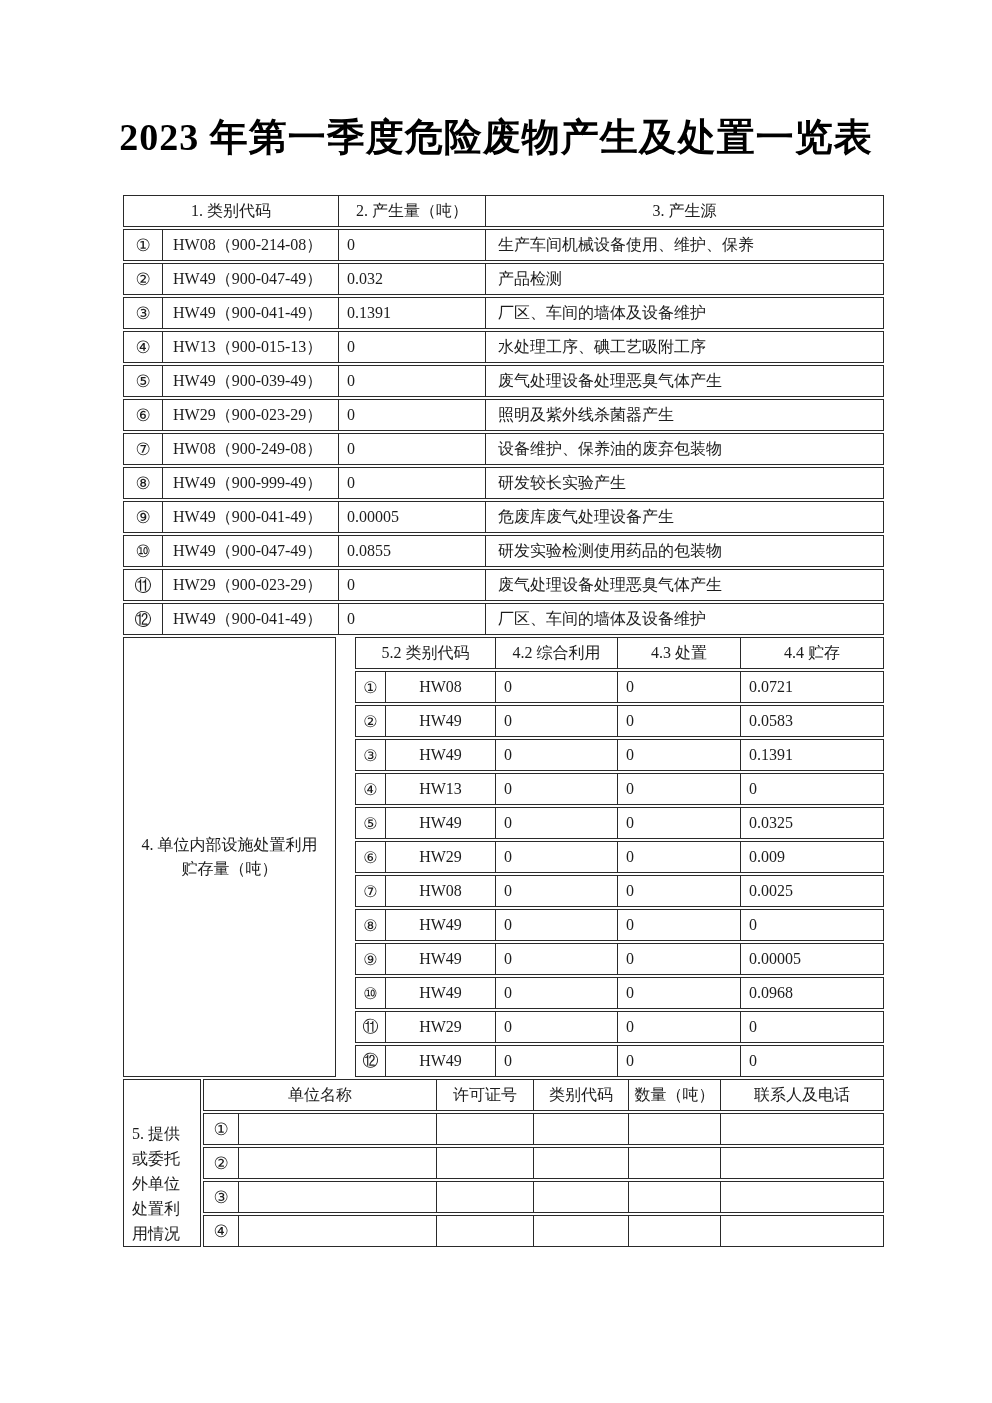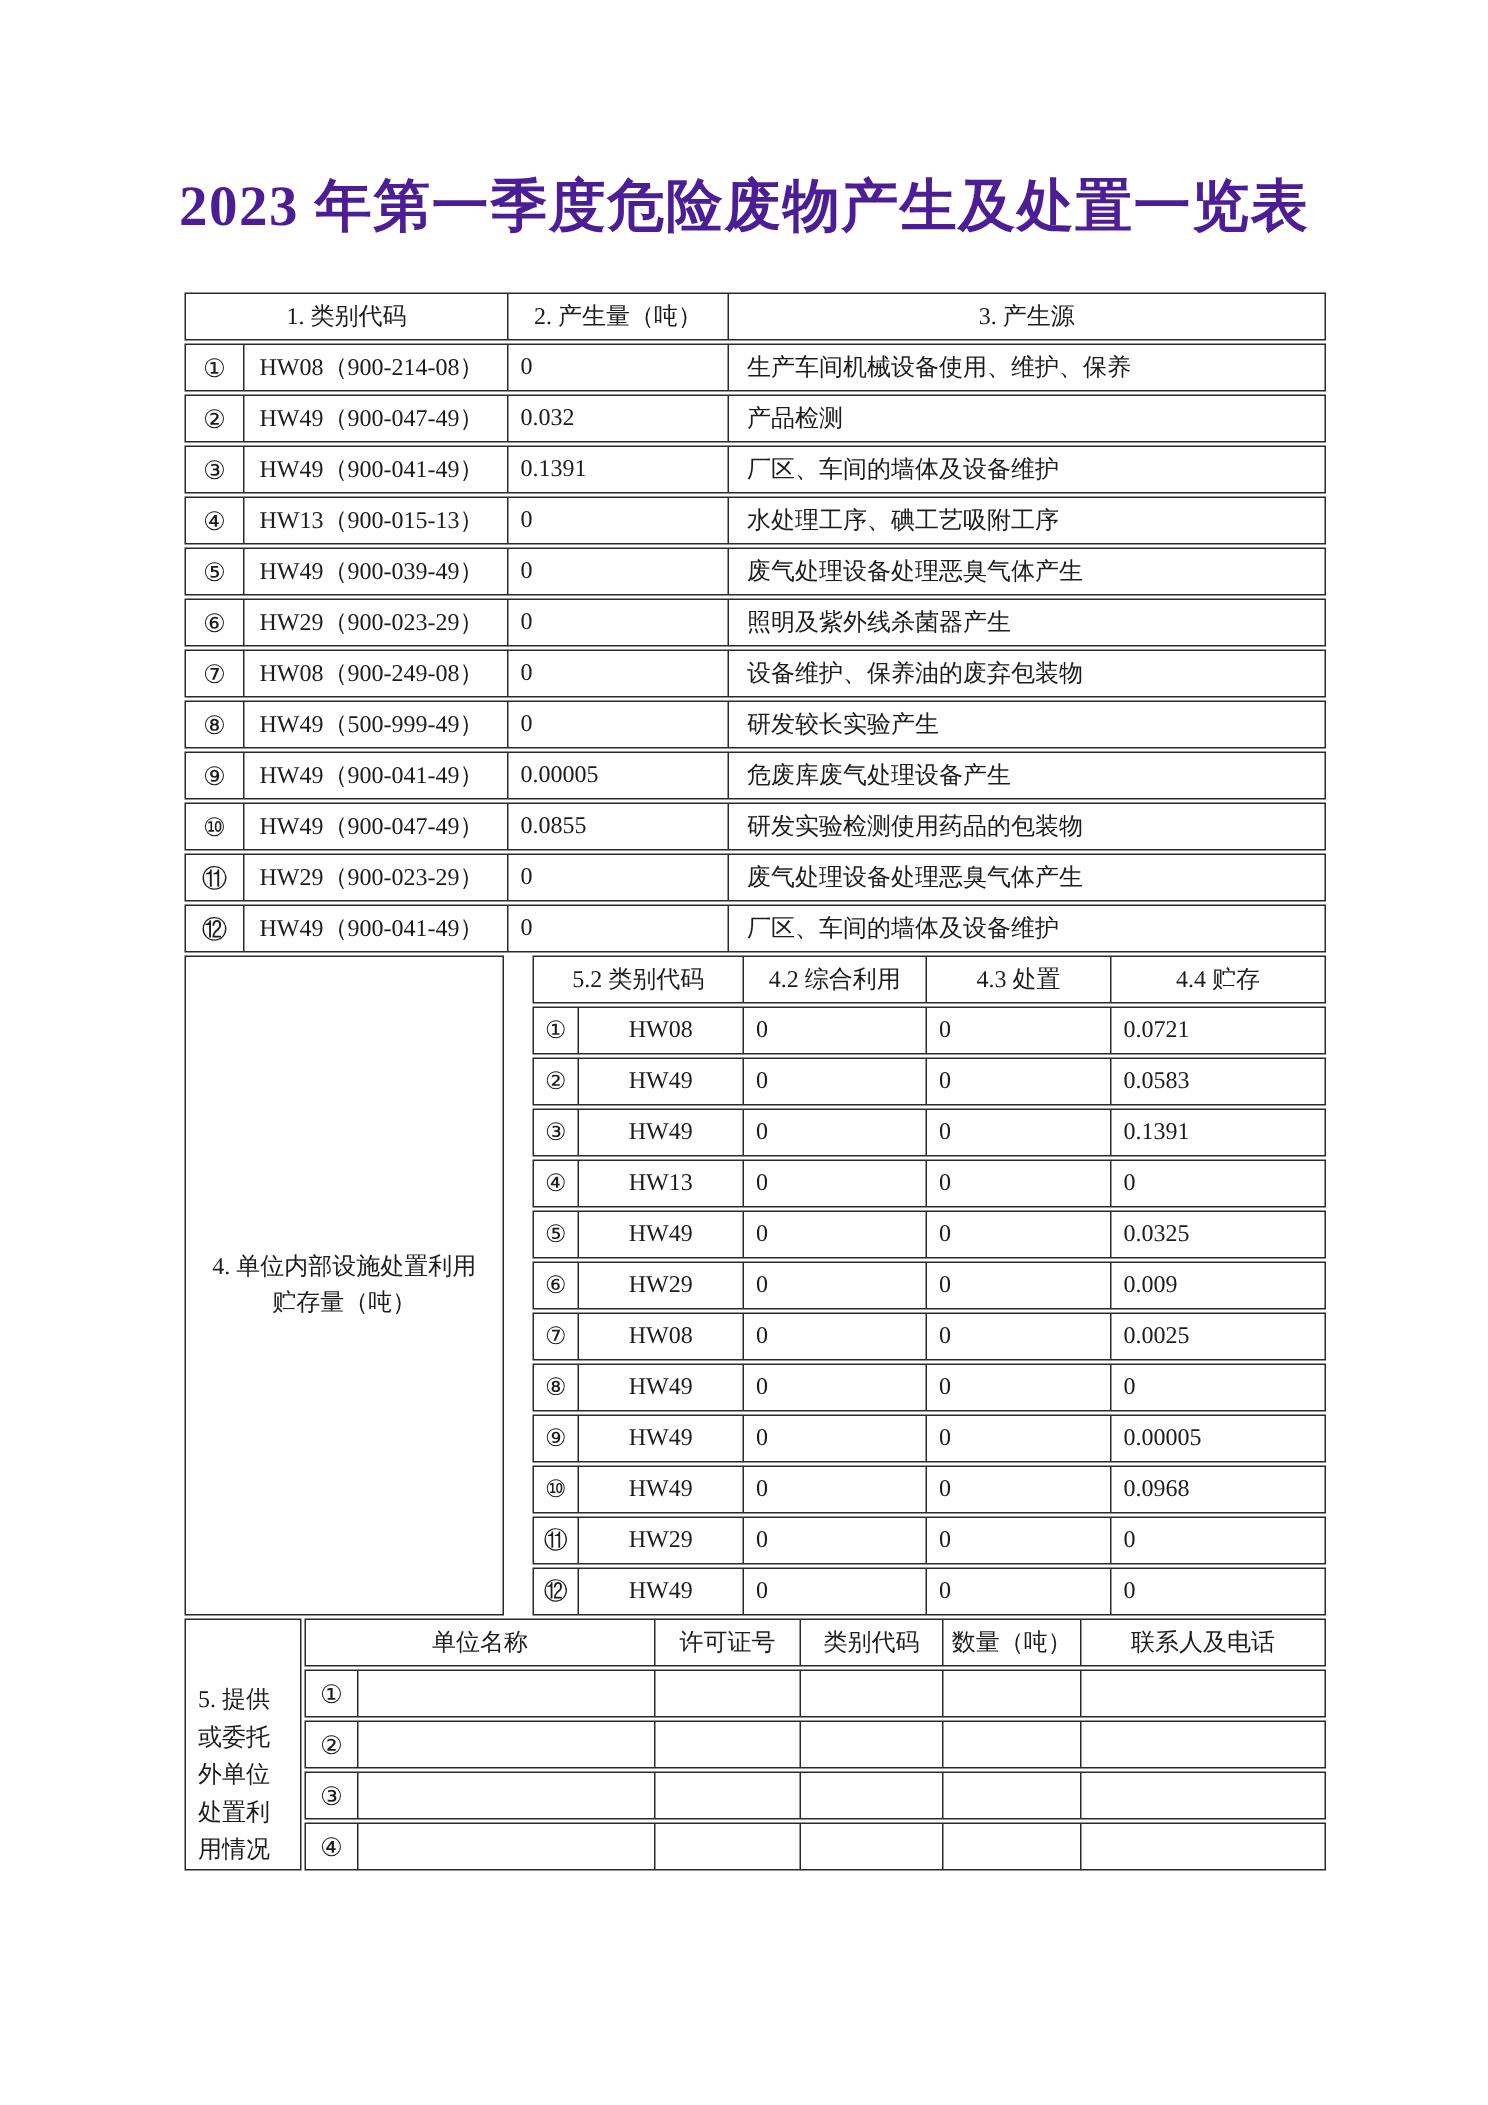--- a/index.html
+++ b/index.html
@@ -1,19 +1,19 @@
 <!DOCTYPE html>
 <html><head>
 <meta charset="utf-8">
 <style>
   html,body{margin:0;padding:0;background:#ffffff;}
   body{font-family:"Liberation Serif","DejaVu Serif",serif;color:#1c1c1c;}
   .sheet{position:relative;width:992px;height:1403px;background:#fff;overflow:hidden;}
   .doc-title{position:absolute;top:112px;left:0;width:100%;text-align:center;
-    font-size:38px;font-weight:bold;letter-spacing:1px;color:#4c1d95;}
+    font-size:38px;font-weight:bold;letter-spacing:1px;color:#000000;}
   .tbl{position:absolute;left:123px;top:195px;width:761px;}
   
   .r{display:flex;box-sizing:border-box;height:32px;margin-bottom:2px;
      border:1px solid #2a2a2a;align-items:stretch;background:#fff;}
   .c{box-sizing:border-box;display:flex;align-items:center;font-size:16px;
      border-right:1px solid #2a2a2a;overflow:hidden;white-space:nowrap;}
   .c:last-child{border-right:none;flex:1;}
   .hdr .c{justify-content:center;font-size:16px;}
   .num{width:39px;justify-content:center;font-size:17px;}
   
@@ -116,21 +116,21 @@
 
         <div class="r">
           <div class="c num">⑦</div>
           <div class="c a-code">HW08（900-249-08）</div>
           <div class="c a-amt">0</div>
           <div class="c a-src">设备维护、保养油的废弃包装物</div>
         </div>
 
         <div class="r">
           <div class="c num">⑧</div>
-          <div class="c a-code">HW49（500-999-49）</div>
+          <div class="c a-code">HW49（900-999-49）</div>
           <div class="c a-amt">0</div>
           <div class="c a-src">研发较长实验产生</div>
         </div>
 
         <div class="r">
           <div class="c num">⑨</div>
           <div class="c a-code">HW49（900-041-49）</div>
           <div class="c a-amt">0.00005</div>
           <div class="c a-src">危废库废气处理设备产生</div>
         </div>

